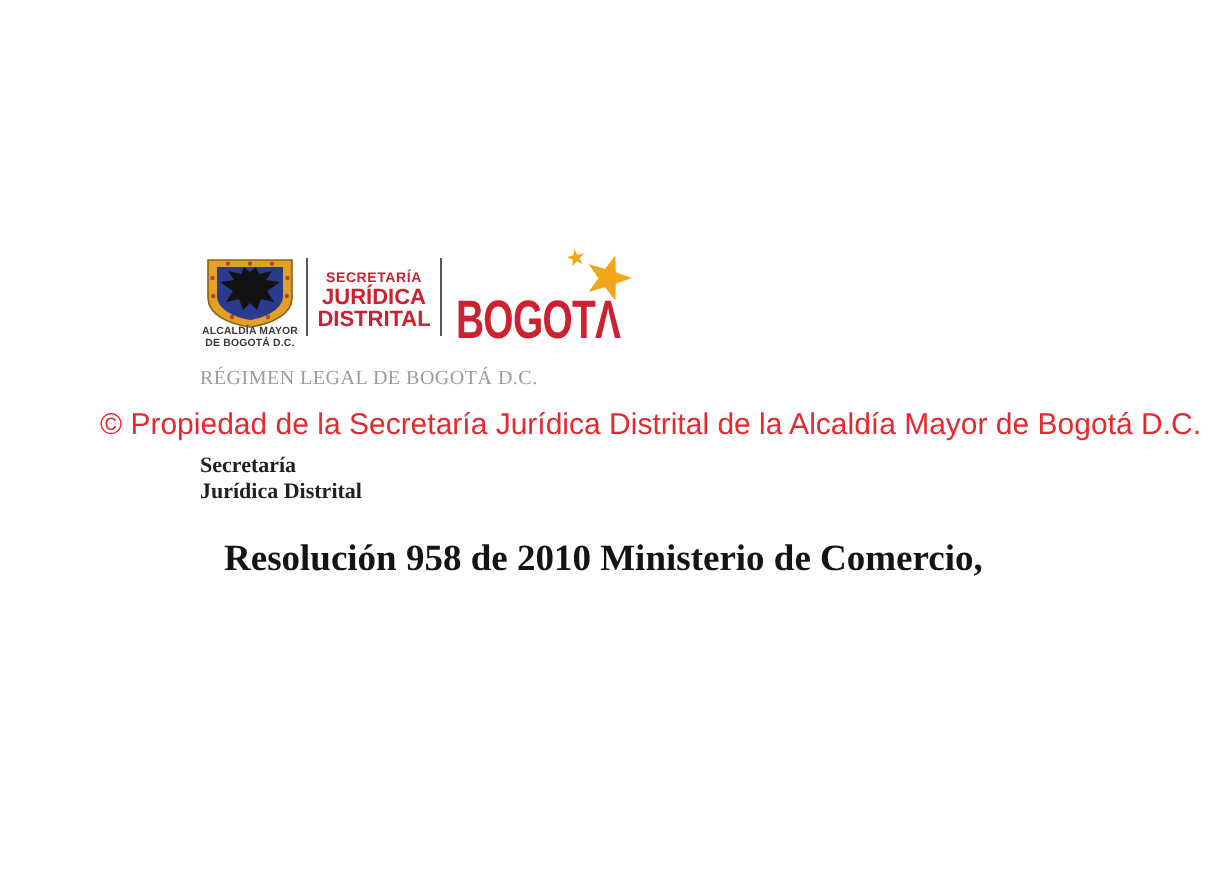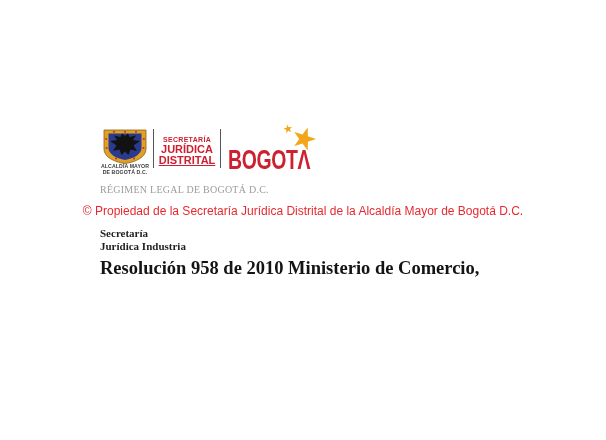--- a/index.html
+++ b/index.html
@@ -39,21 +39,21 @@
   .sjd {
     position: absolute;
     left: 154px; top: 136px;
     width: 66px;
     text-align: center;
     color: #cd2030;
     font-weight: bold;
   }
   .sjd-l1 { font-size: 7px;  line-height: 8px;  letter-spacing: 0.3px; }
   .sjd-l2 { font-size: 11px; line-height: 10.5px; }
-  .sjd-l3 { font-size: 11px; line-height: 10.5px; text-decoration: underline; }
+  .sjd-l3 { font-size: 11px; line-height: 10.5px; }
   .bogota {
     position: absolute;
     left: 228px; top: 147px;
     font-size: 27px;
     line-height: 27px;
     font-weight: bold;
     letter-spacing: -0.5px;
     color: #cd2030;
     transform: scaleX(0.72);
     transform-origin: left top;
@@ -73,37 +73,37 @@
     font-size: 10px;
     letter-spacing: 0.25px;
     color: #9c9c9c;
     white-space: nowrap;
   }
   .copyright {
     position: absolute;
     left: 50px; top: 204px;
     width: 506px;
     text-align: center;
-    font-size: 12px;
+    font-size: 15px;
     color: #e8282f;
     white-space: nowrap;
   }
   .issuer {
     position: absolute;
     left: 100px; top: 227px;
     font-family: "Liberation Serif", serif;
     font-weight: bold;
     font-size: 11px;
     line-height: 12.5px;
     color: #1f1f1f;
   }
   .doc-title {
     position: absolute;
     left: 100px; top: 258px;
-    margin: 0;
+    margin: 12px;
     font-family: "Liberation Serif", serif;
     font-weight: bold;
     font-size: 18.5px;
     line-height: 21px;
     color: #141414;
     white-space: nowrap;
   }
 </style>
 </head>
 <body>
@@ -147,20 +147,20 @@
       <path transform="translate(7,9) rotate(-12) scale(0.38)" d="M0,-12 L2.82,-3.88 L11.41,-3.71 L4.57,1.48 L7.05,9.71 L0,4.8 L-7.05,9.71 L-4.57,1.48 L-11.41,-3.71 L-2.82,-3.88 Z"></path>
     </g>
   </svg>
 
   <div class="site-name">RÉGIMEN LEGAL DE BOGOTÁ D.C.</div>
 
   <div class="copyright">© Propiedad de la Secretaría Jurídica Distrital de la Alcaldía Mayor de Bogotá D.C.</div>
 
   <div class="issuer">
     <div>Secretaría</div>
-    <div>Jurídica Industria</div>
+    <div>Jurídica Distrital</div>
   </div>
 
   <h1 class="doc-title">
     <span>Resolución 958 de 2010 Ministerio de Comercio,</span><br>
   </h1>
 
 </div>
 
 </body></html>

